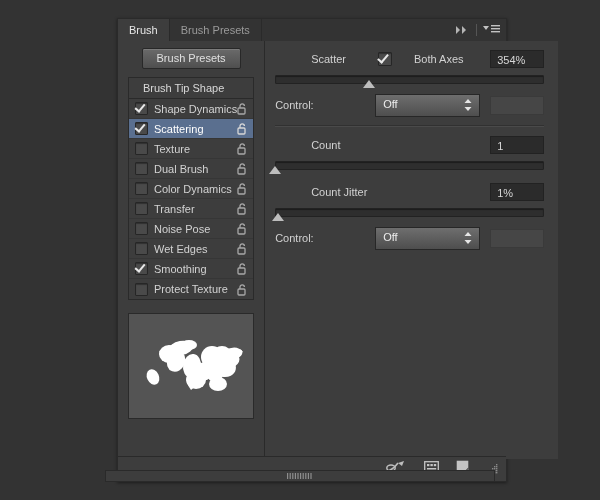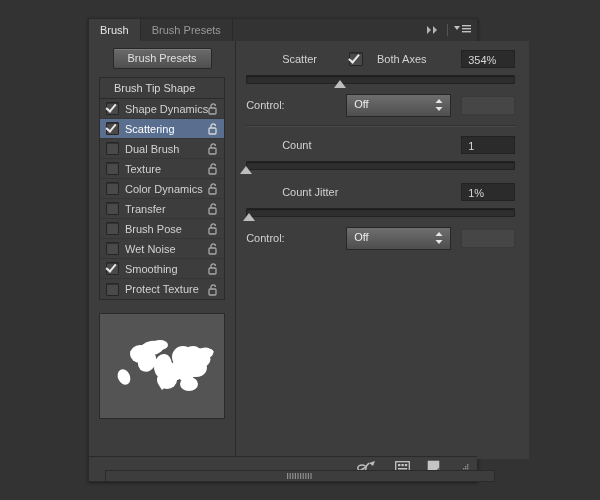--- a/index.html
+++ b/index.html
@@ -15,21 +15,21 @@
   #app {
     position: relative;
     width: 600px;
     height: 500px;
     background: #333333;
   }
 
   
   .panel {
     position: absolute;
-    left: 88px;
+    left: 117px;
     top: 18px;
     width: 390px;
     height: 464px;
     background: #3d3d3d;
     border: 1px solid #2a2a2a;
     box-sizing: border-box;
     box-shadow: 0 1px 3px rgba(0,0,0,.45);
   }
 
   
@@ -189,21 +189,21 @@
   }
   .ctrl-title {
     font-size: 11px;
     color: #d2d2d2;
     white-space: nowrap;
     margin-left: 36px;
   }
   .both-axes {
     display: flex;
     align-items: center;
-    gap: 14px;
+    gap: 22px;
     margin-left: 32px;
     font-size: 11px;
     color: #d2d2d2;
     cursor: pointer;
   }
   .cbox-lg {
     width: 12px; height: 12px;
     background: #4a4a4a;
     border: 1px solid #262626;
     border-radius: 1px;
@@ -399,32 +399,32 @@
             <span class="lock">
               <svg width="11" height="13" viewBox="0 0 11 13">
                 <path d="M3 6 V4 a2.2 2.2 0 0 1 4.4 0" fill="none" stroke="#d8d8d8" stroke-width="1.3"></path>
                 <rect x="1" y="6" width="7" height="6" rx="1" fill="none" stroke="#d8d8d8" stroke-width="1.3"></rect>
               </svg>
             </span>
           </div>
 
           <div class="opt-row">
             <span class="cbox"></span>
+            <span class="opt-label">Texture</span>
+            <span class="lock">
+              <svg width="11" height="13" viewBox="0 0 11 13">
+                <path d="M3 6 V4 a2.2 2.2 0 0 1 4.4 0" fill="none" stroke="#a8a8a8" stroke-width="1.3"></path>
+                <rect x="1" y="6" width="7" height="6" rx="1" fill="none" stroke="#a8a8a8" stroke-width="1.3"></rect>
+              </svg>
+            </span>
+          </div>
+
+          <div class="opt-row">
+            <span class="cbox"></span>
             <span class="opt-label">Dual Brush</span>
-            <span class="lock">
-              <svg width="11" height="13" viewBox="0 0 11 13">
-                <path d="M3 6 V4 a2.2 2.2 0 0 1 4.4 0" fill="none" stroke="#a8a8a8" stroke-width="1.3"></path>
-                <rect x="1" y="6" width="7" height="6" rx="1" fill="none" stroke="#a8a8a8" stroke-width="1.3"></rect>
-              </svg>
-            </span>
-          </div>
-
-          <div class="opt-row">
-            <span class="cbox"></span>
-            <span class="opt-label">Texture</span>
             <span class="lock">
               <svg width="11" height="13" viewBox="0 0 11 13">
                 <path d="M3 6 V4 a2.2 2.2 0 0 1 4.4 0" fill="none" stroke="#a8a8a8" stroke-width="1.3"></path>
                 <rect x="1" y="6" width="7" height="6" rx="1" fill="none" stroke="#a8a8a8" stroke-width="1.3"></rect>
               </svg>
             </span>
           </div>
 
           <div class="opt-row">
             <span class="cbox"></span>
@@ -443,33 +443,33 @@
             <span class="lock">
               <svg width="11" height="13" viewBox="0 0 11 13">
                 <path d="M3 6 V4 a2.2 2.2 0 0 1 4.4 0" fill="none" stroke="#a8a8a8" stroke-width="1.3"></path>
                 <rect x="1" y="6" width="7" height="6" rx="1" fill="none" stroke="#a8a8a8" stroke-width="1.3"></rect>
               </svg>
             </span>
           </div>
 
           <div class="opt-row">
             <span class="cbox"></span>
-            <span class="opt-label">Brush Pose</span>
+            <span class="opt-label">Noise Pose</span>
             <span class="lock">
               <svg width="11" height="13" viewBox="0 0 11 13">
                 <path d="M3 6 V4 a2.2 2.2 0 0 1 4.4 0" fill="none" stroke="#a8a8a8" stroke-width="1.3"></path>
                 <rect x="1" y="6" width="7" height="6" rx="1" fill="none" stroke="#a8a8a8" stroke-width="1.3"></rect>
               </svg>
             </span>
           </div>
 
 
           <div class="opt-row">
             <span class="cbox"></span>
-            <span class="opt-label">Wet Noise</span>
+            <span class="opt-label">Wet Edges</span>
             <span class="lock">
               <svg width="11" height="13" viewBox="0 0 11 13">
                 <path d="M3 6 V4 a2.2 2.2 0 0 1 4.4 0" fill="none" stroke="#a8a8a8" stroke-width="1.3"></path>
                 <rect x="1" y="6" width="7" height="6" rx="1" fill="none" stroke="#a8a8a8" stroke-width="1.3"></rect>
               </svg>
             </span>
           </div>
 
 
           <div class="opt-row">

